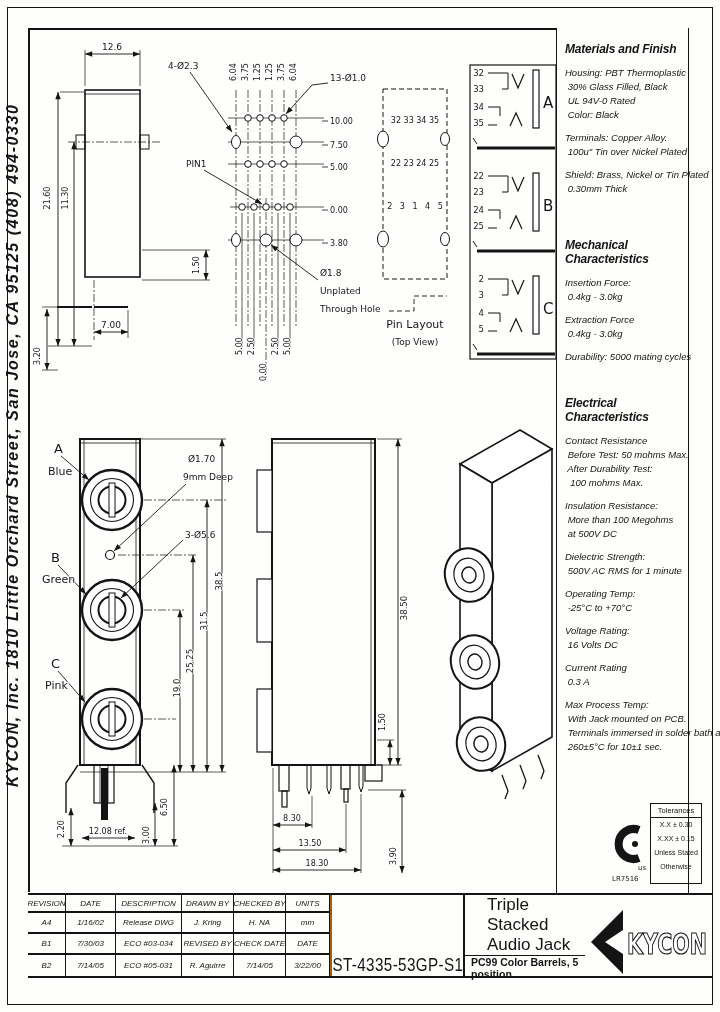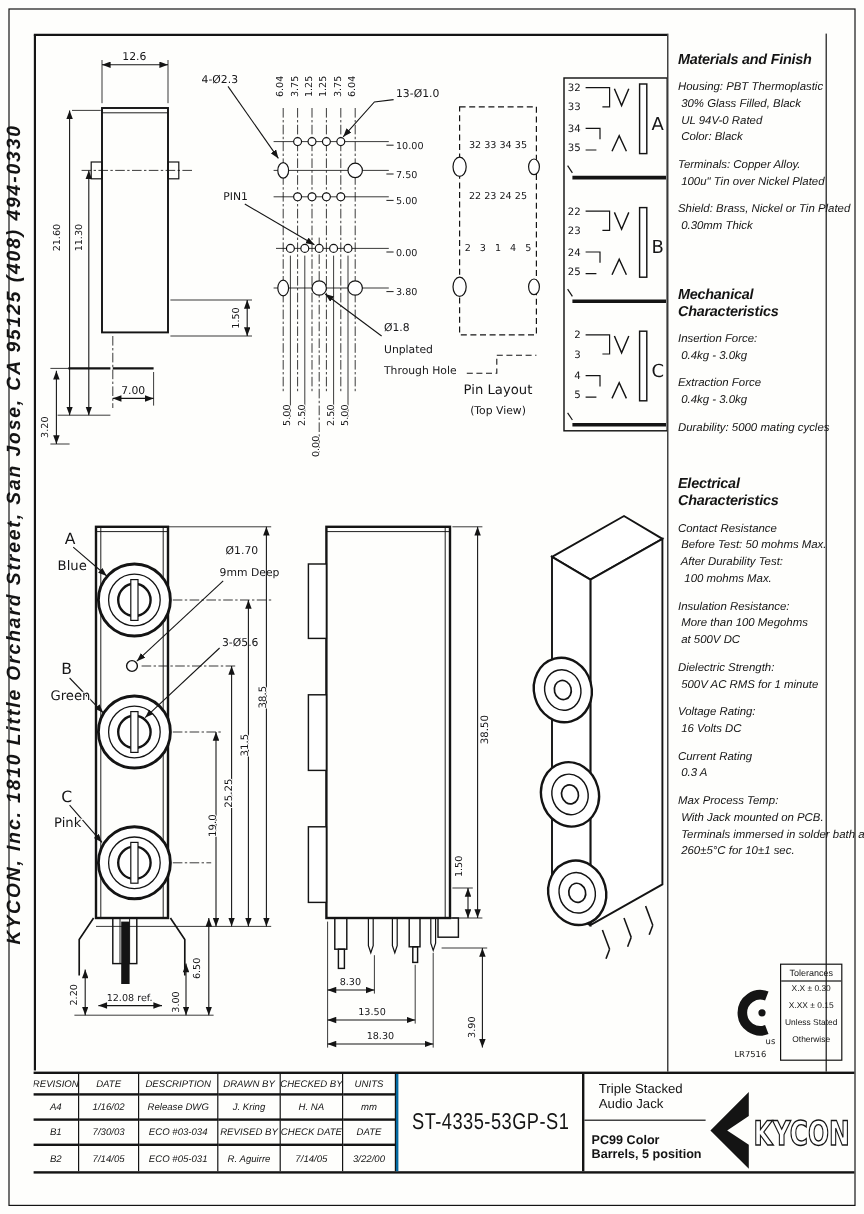--- a/index.html
+++ b/index.html
@@ -31,26 +31,26 @@
   
   .csa{position:absolute;left:608px;top:818px;width:40px;height:66px;}
   
   .titleblock{position:absolute;left:28px;top:893px;width:684px;height:85px;
     border-top:2px solid #141414;border-bottom:2px solid #141414;box-sizing:border-box;display:flex;}
   .revtable{width:302px;display:grid;grid-template-columns:38px 50px 66px 52px 52px 44px;
     grid-template-rows:18px 21px 21px 21px;box-sizing:border-box;}
   .rc{border-right:1px solid #141414;border-bottom:2px solid #141414;display:flex;
     align-items:center;justify-content:center;font-size:8px;box-sizing:border-box;overflow:hidden;white-space:nowrap;font-style:italic;}
   .rc.last-row{border-bottom:none;}
-  .part-cell{width:155px;border-left:2px solid #0369a1;box-sizing:border-box;display:flex;
-    align-items:center;justify-content:center;}
+  .part-cell{width:133px;border-left:2px solid #a16207;box-sizing:border-box;display:flex;
+    align-items:flex-end;justify-content:center;}
   .part-cell span{font-size:19px;letter-spacing:0.5px;transform:scaleX(0.8);white-space:nowrap;}
   .title-cell{width:122px;border-left:2px solid #141414;box-sizing:border-box;display:flex;flex-direction:column;}
   .tb-title{flex:0 0 38px;border-bottom:1.5px solid #141414;display:flex;align-items:center;
-    padding-left:12px;font-size:11px;}
+    padding-left:22px;font-size:17px;}
   .tb-sub{flex:1;display:flex;align-items:flex-end;padding:0 0 8px 6px;font-size:10.5px;font-weight:bold;}
   .logo-cell{width:127px;display:flex;align-items:center;justify-content:center;margin-top:12px;}
 </style>
 </head>
 <body>
 
 <div class="sheet">
   <div class="outer-border"></div>
 
   <div class="side-text">KYCON, Inc. 1810 Little Orchard Street, San Jose, CA 95125 (408) 494-0330</div>
@@ -436,20 +436,24 @@
       <div class="spec-group">
           <div>Insulation Resistance:</div>
           <div> More than 100 Megohms</div>
           <div> at 500V DC</div>
         </div>
       <div class="spec-group">
           <div>Dielectric Strength:</div>
           <div> 500V AC RMS for 1 minute</div>
         </div>
       <div class="spec-group">
+          <div>Operating Temp:</div>
+          <div> -25°C to +70°C</div>
+        </div>
+      <div class="spec-group">
           <div>Voltage Rating:</div>
           <div> 16 Volts DC</div>
         </div>
       <div class="spec-group">
           <div>Current Rating</div>
           <div> 0.3 A</div>
         </div>
       <div class="spec-group">
           <div>Max Process Temp:</div>
           <div> With Jack mounted on PCB.</div>

